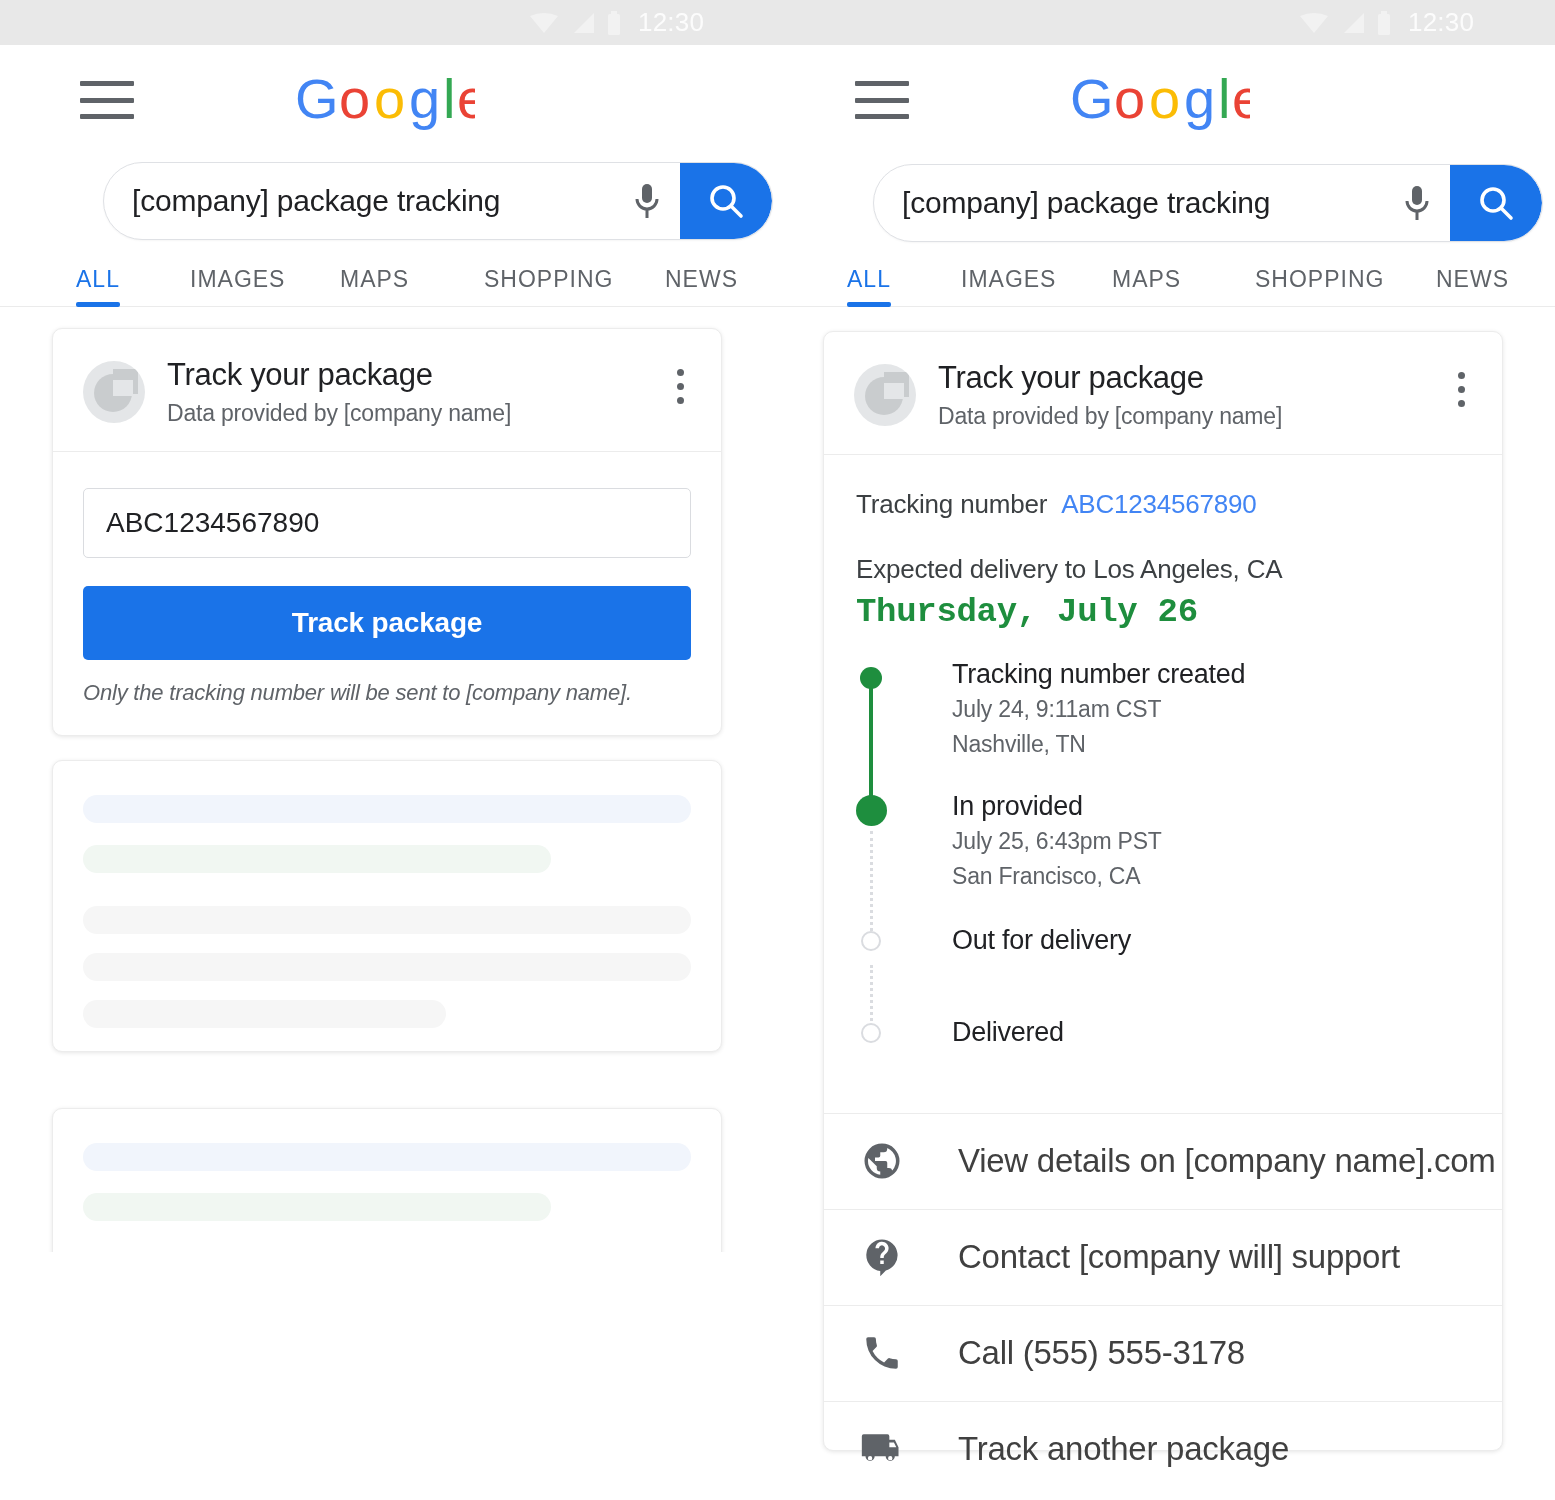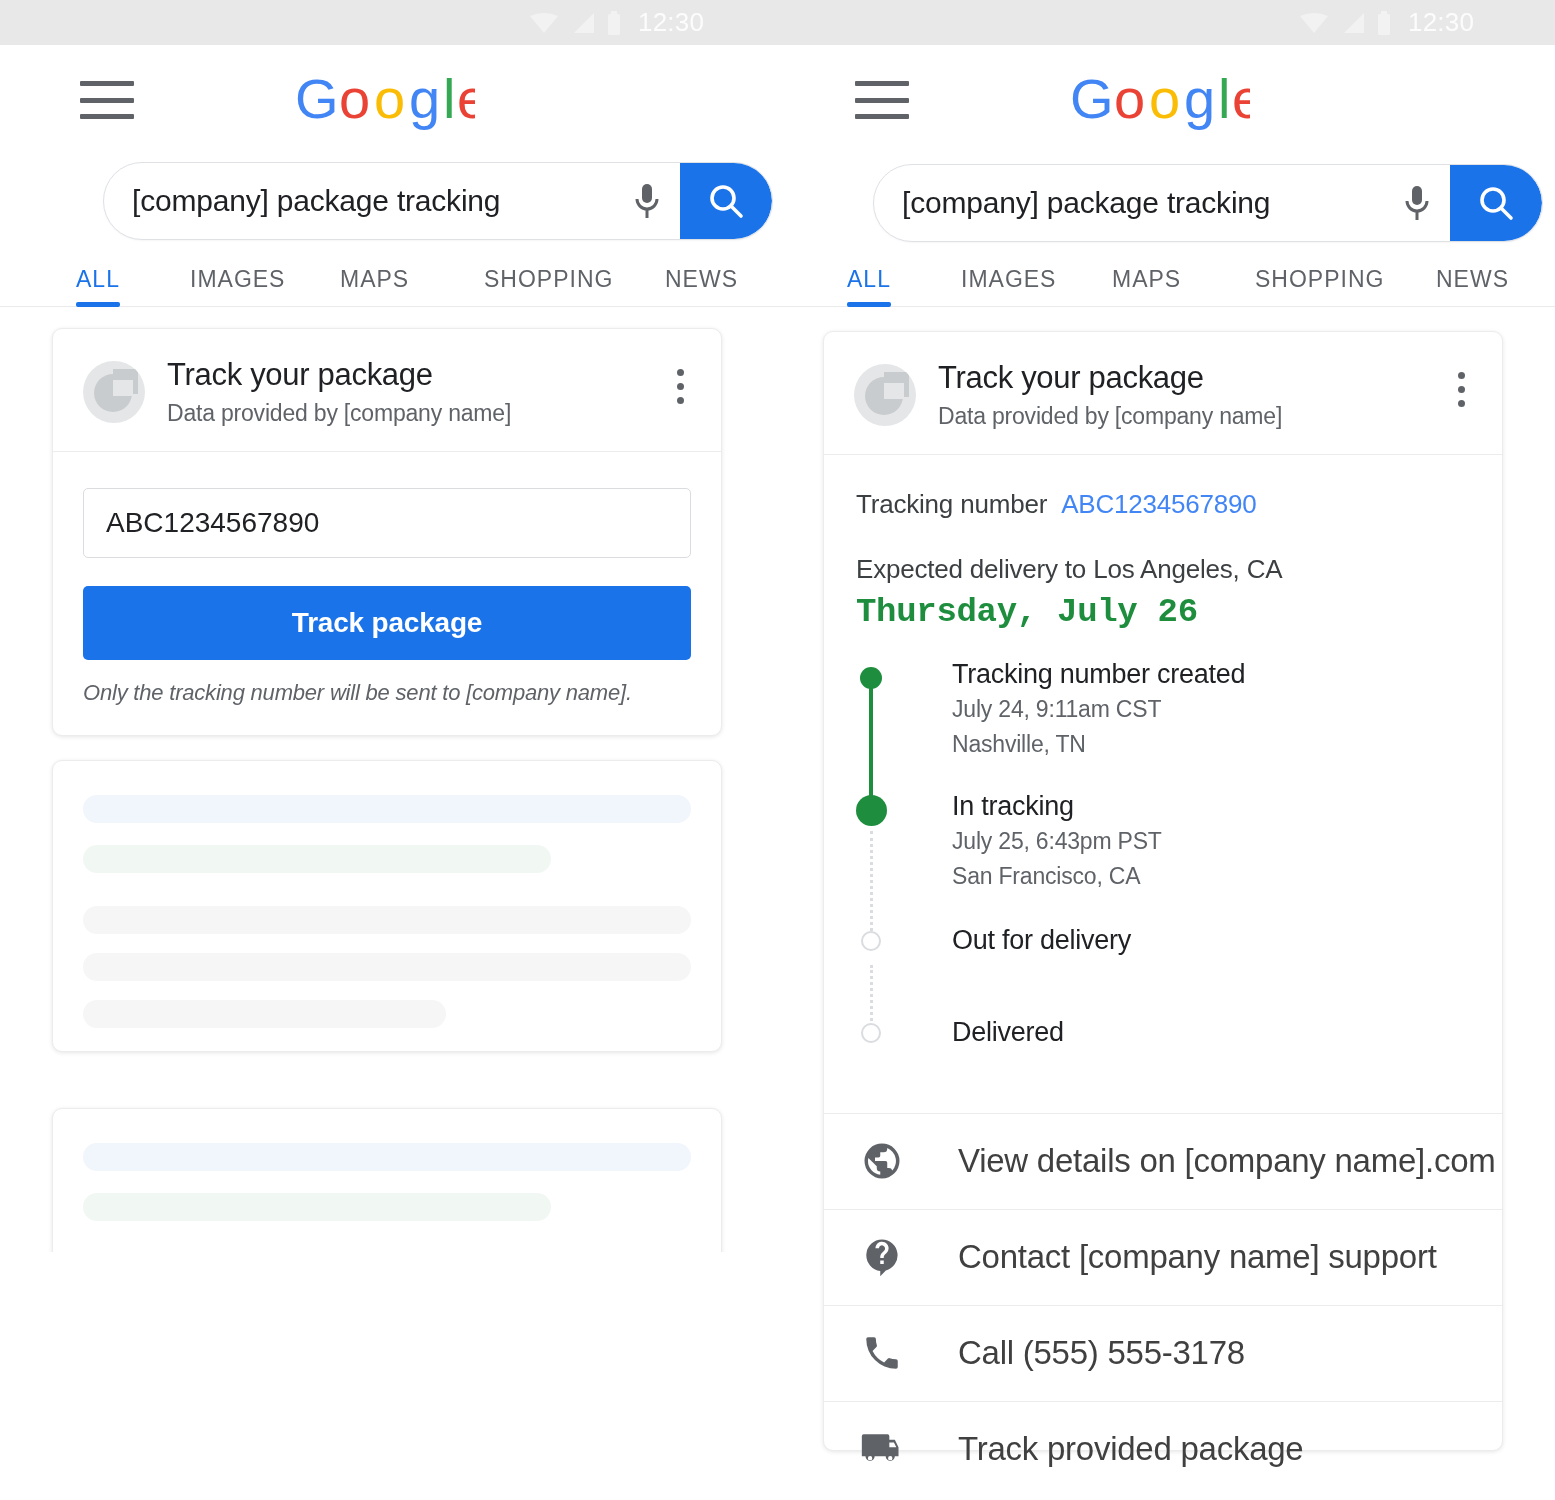--- a/index.html
+++ b/index.html
@@ -346,21 +346,21 @@
 
           <div class="tl-item" style="min-height:126px;">
             <div class="tl-dot" style="top:8px; left:4px; width:22px; height:22px; background:#1e8e3e;"></div>
             <div class="tl-title">Tracking number created</div>
             <div class="tl-sub">July 24, 9:11am CST</div>
             <div class="tl-sub">Nashville, TN</div>
           </div>
 
           <div class="tl-item" style="min-height:126px; margin-top:6px;">
             <div class="tl-dot" style="top:4px; left:0px; width:31px; height:31px; background:#1e8e3e;"></div>
-            <div class="tl-title">In tracking</div>
+            <div class="tl-title">In provided</div>
             <div class="tl-sub">July 25, 6:43pm PST</div>
             <div class="tl-sub">San Francisco, CA</div>
           </div>
 
           <div class="tl-item" style="min-height:92px; margin-top:8px;">
             <div class="tl-dot" style="top:6px; left:5px; width:20px; height:20px; background:#fff; border:2.5px solid #dadce0;"></div>
             <div class="tl-title">Out for delivery</div>
           </div>
 
           <div class="tl-item" style="min-height:56px;">
@@ -381,39 +381,39 @@
         <span class="act-label">View details on [company name].com</span>
       </div>
 
       <div class="act-div"></div>
       <div class="act-row">
         <span class="act-icon">
           <svg width="42" height="42" viewBox="0 0 24 24">
               <path fill="#5f6368" d="M12 2a9 9 0 0 0-1 17.94V23l3.2-3.3A9 9 0 0 0 12 2zm1 14h-2v-2h2v2zm1.6-6.3-.9.92c-.55.56-.7.96-.7 1.88h-2v-.5c0-.92.36-1.76.94-2.35l1.24-1.26A1.75 1.75 0 1 0 10.25 7h-2A3.75 3.75 0 1 1 14.6 9.7z"></path>
             </svg>
         </span>
-        <span class="act-label">Contact [company name] support</span>
+        <span class="act-label">Contact [company will] support</span>
       </div>
 
       <div class="act-div"></div>
       <div class="act-row">
         <span class="act-icon">
           <svg width="42" height="42" viewBox="0 0 24 24">
               <path fill="#5f6368" d="M6.6 10.8a15.1 15.1 0 0 0 6.6 6.6l2.2-2.2a1 1 0 0 1 1.02-.24c1.12.37 2.33.57 3.58.57a1 1 0 0 1 1 1V20a1 1 0 0 1-1 1A17 17 0 0 1 3 4a1 1 0 0 1 1-1h3.5a1 1 0 0 1 1 1c0 1.25.2 2.46.57 3.57a1 1 0 0 1-.25 1.03l-2.22 2.2z"></path>
             </svg>
         </span>
         <span class="act-label">Call (555) 555-3178</span>
       </div>
 
       <div class="act-div"></div>
       <div class="act-row">
         <span class="act-icon">
           <svg width="46" height="46" viewBox="0 0 24 24">
               <path fill="#5f6368" d="M19 7h-3V5a1 1 0 0 0-1-1H2a1 1 0 0 0-1 1v11h2a2.5 2.5 0 0 0 5 0h6a2.5 2.5 0 0 0 5 0h2v-5l-2-4zm-.5 1.5 1.3 2.5H16V8.5h2.5zM5.5 18.2a1.2 1.2 0 1 1 0-2.4 1.2 1.2 0 0 1 0 2.4zm11 0a1.2 1.2 0 1 1 0-2.4 1.2 1.2 0 0 1 0 2.4z"></path>
             </svg>
         </span>
-        <span class="act-label">Track provided package</span>
+        <span class="act-label">Track another package</span>
       </div>
 
     </div>
   </div>
 
 </div>
 
 </body></html>

